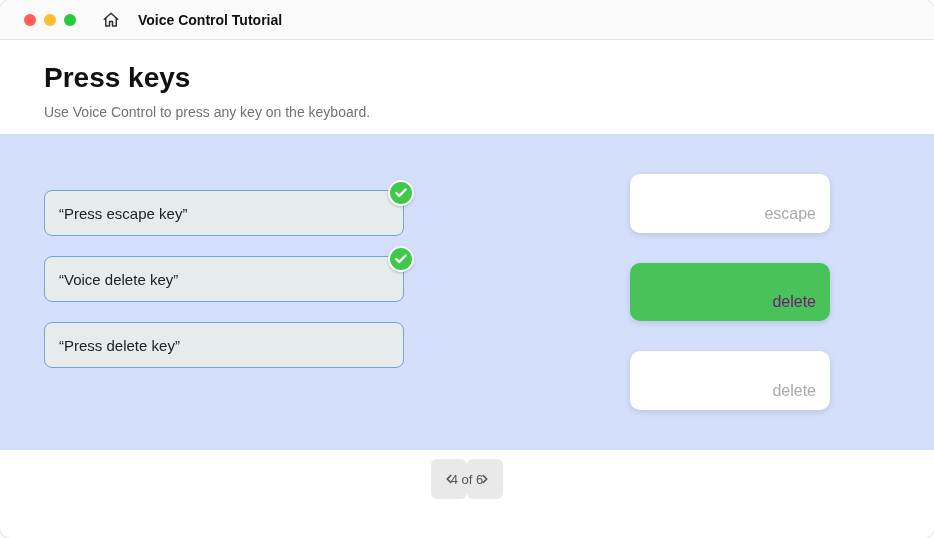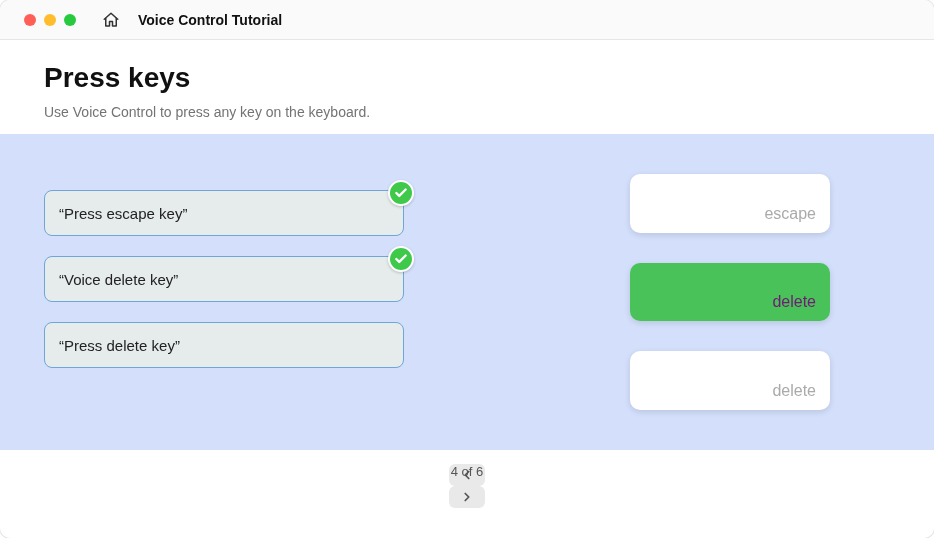--- a/index.html
+++ b/index.html
@@ -74,24 +74,23 @@
       justify-content:flex-end;
       padding: 10px 14px;
       font-size: 16px;
       color:#aaa;
     }
     .key.active { background:#49c359; color:#701a75;padding-left:36px; }
     .footer {
       height: 58px;
       display:flex;
       align-items:center;
-      justify-content:flex-start;
+      justify-content:center;
       padding: 14px 18px;
       position:relative;
-      flex-direction:column;
     }
     .navbtn {
       width: 36px; height: 40px;
       border-radius: 6px;
       background:#e9e9e9;
       display:flex; align-items:center; justify-content:center;
       color:#555;
     }
     .page-indicator {
       position:absolute;

